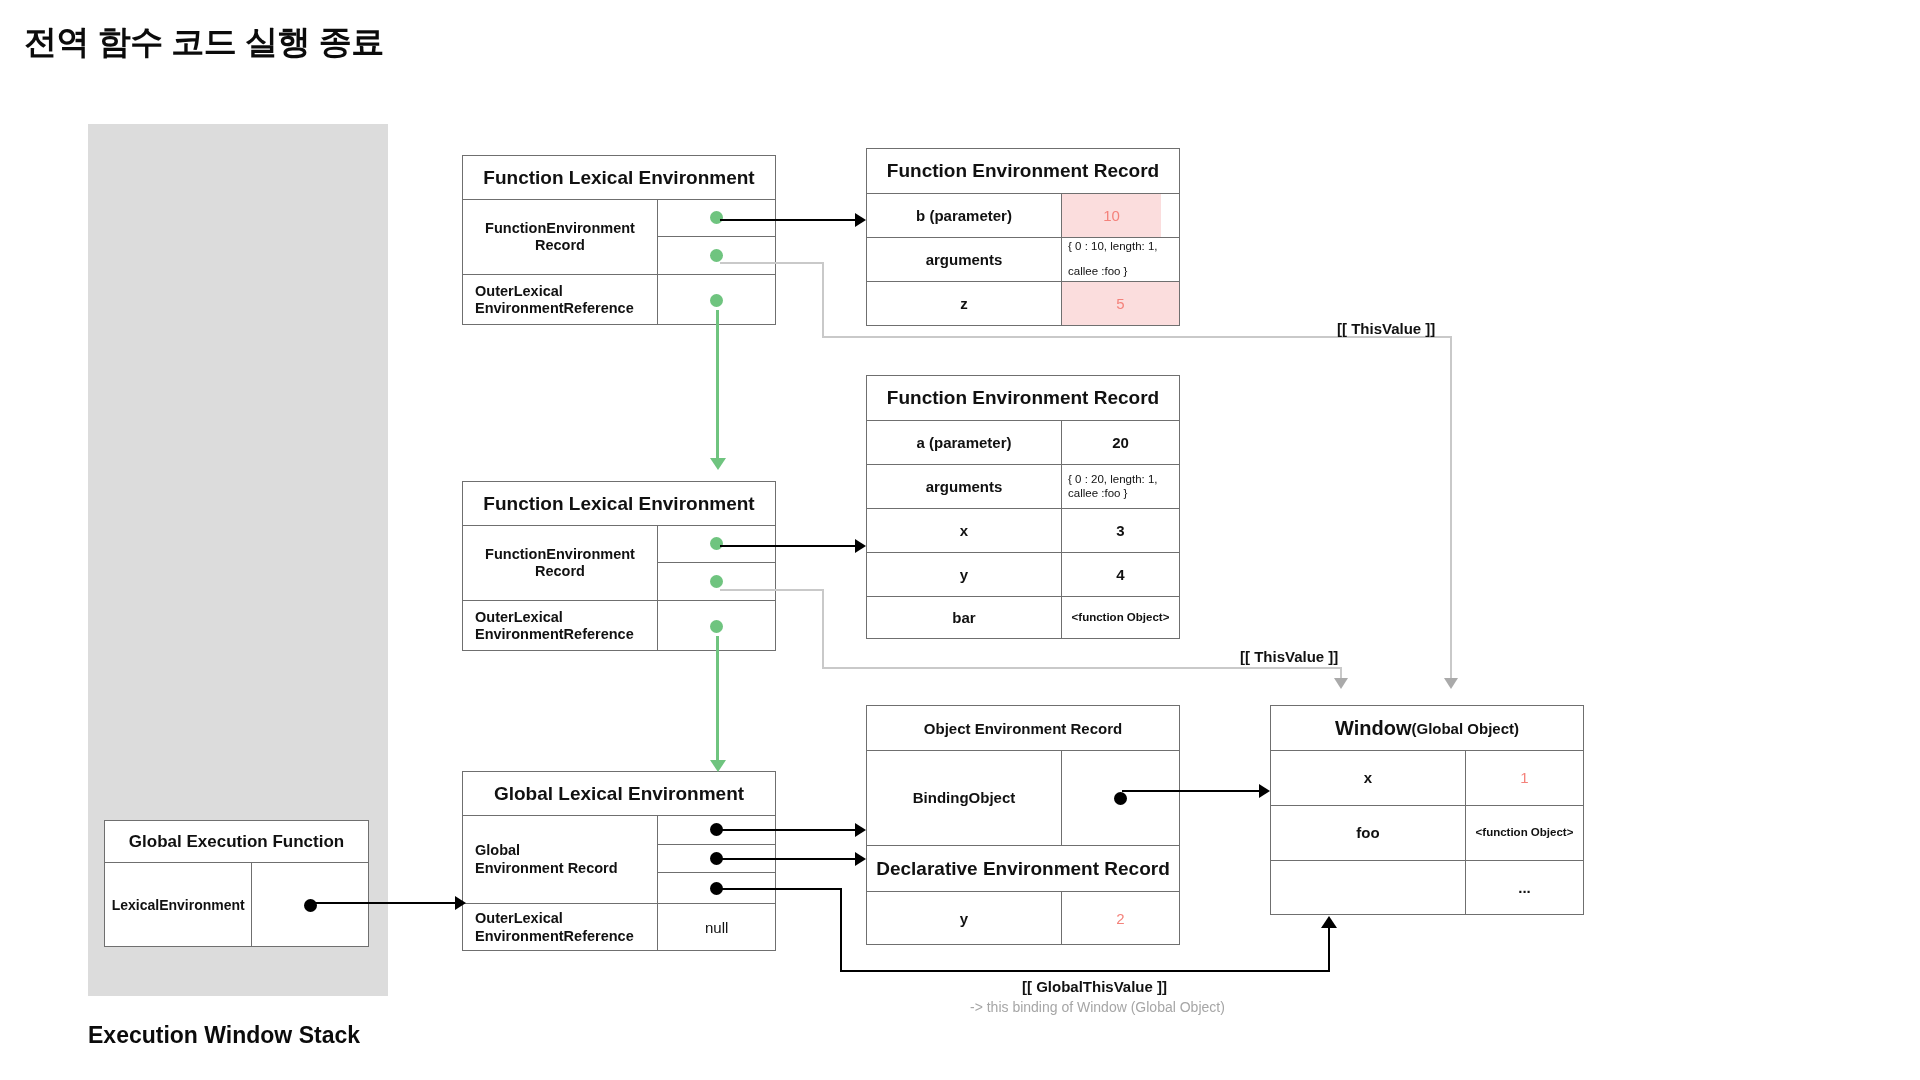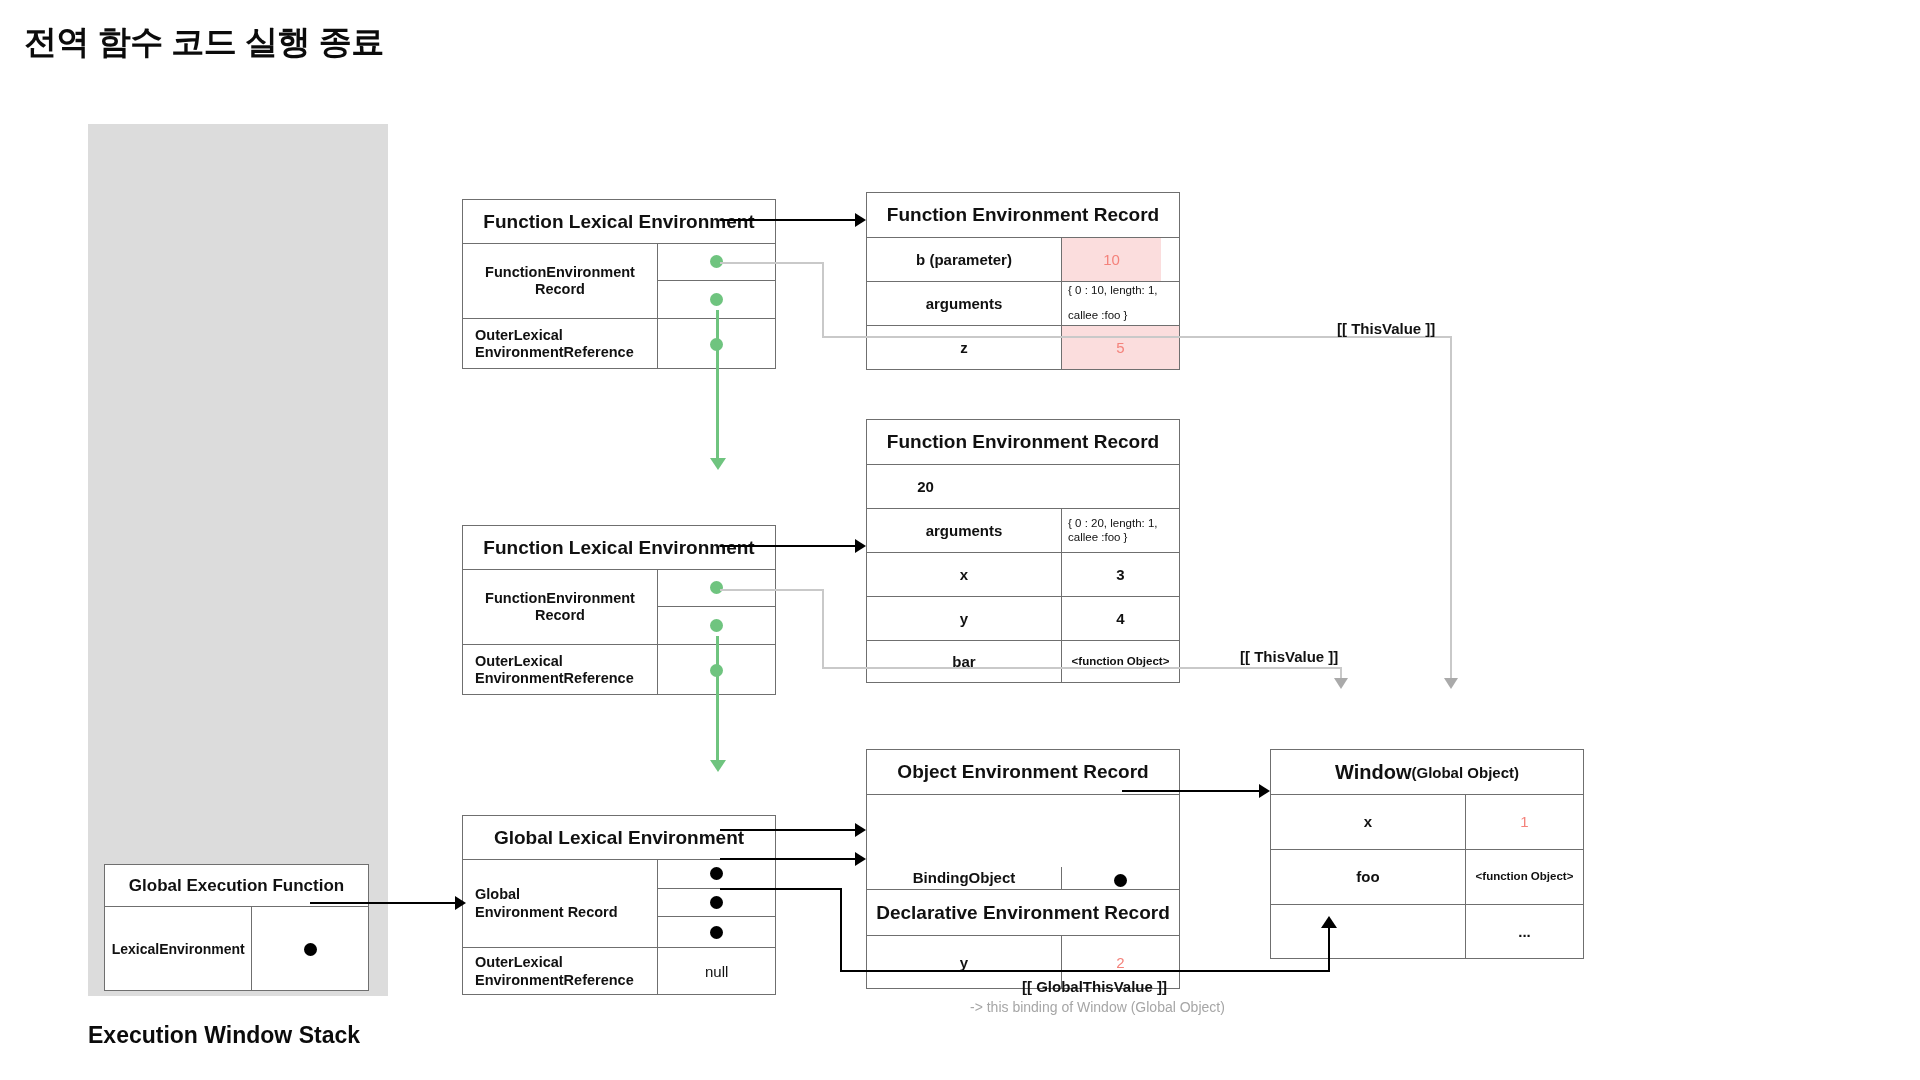--- a/index.html
+++ b/index.html
@@ -23,21 +23,20 @@
   .stack-label{
     position:absolute; left:88px; top:1022px;
     font-size:23px; font-weight:bold; color:#0b0b0b;
   }
 
   
   .box{
     position:absolute;
     border:1px solid #6f6f6f;
     background:#ffffff;
-    margin-top:44px;
   }
   .box .hdr{
     border-bottom:1px solid #6f6f6f;
     text-align:center;
     font-weight:bold;
     color:#111;
     display:flex; align-items:center; justify-content:center;
   }
   .row{
     display:flex;
@@ -194,20 +193,21 @@
       <div class="cell dotcell" style="width:117px;">
         <div class="dot green"></div>
       </div>
     </div>
   </div>
 
   <div class="box" style="left:866px; top:375px; width:314px; height:264px;">
     <div class="hdr" style="height:45px; font-size:19px;">Function Environment Record</div>
 
     <div class="row" style="height:44px;">
+      <div class="cell l" style="width:195px; font-size:15px;">a (parameter)</div>
       <div class="cell" style="width:117px; font-size:15px; font-weight:bold;">20</div>
     </div>
 
     <div class="row" style="height:44px;">
       <div class="cell l" style="width:195px; font-size:15px;">arguments</div>
       <div class="cell" style="width:117px; font-size:11.5px; flex-direction:column; align-items:flex-start; padding-left:6px;">
         <span>{ 0 : 20, length: 1,</span>
         <span>callee :foo }</span>
       </div>
     </div>
@@ -252,22 +252,22 @@
     <div class="row" style="height:47px; border-bottom:none;">
       <div class="cell l" style="width:196px; flex-direction:column; align-items:flex-start; padding-left:12px; font-size:14.5px; font-weight:bold;">
         <span>OuterLexical</span>
         <span>EnvironmentReference</span>
       </div>
       <div class="cell" style="width:117px; font-size:15px;">null</div>
     </div>
   </div>
 
   <div class="box" style="left:866px; top:705px; width:314px; height:141px;">
-    <div class="hdr" style="height:45px; font-size:19px;text-align:right;">Object Environment Record</div>
-    <div class="row" style="height:94px; border-bottom:none;align-items:flex-end;">
+    <div class="hdr" style="height:45px; font-size:15px;text-align:right;">Object Environment Record</div>
+    <div class="row" style="height:94px; border-bottom:none;">
       <div class="cell l" style="width:195px; font-size:15px;">BindingObject</div>
       <div class="cell dotcell" style="width:117px;">
         <div class="dot"></div>
       </div>
     </div>
   </div>
 
   <div class="box" style="left:866px; top:845px; width:314px; height:100px;">
     <div class="hdr" style="height:46px; font-size:19px;">Declarative Environment Record</div>
     <div class="row" style="height:53px; border-bottom:none;">

